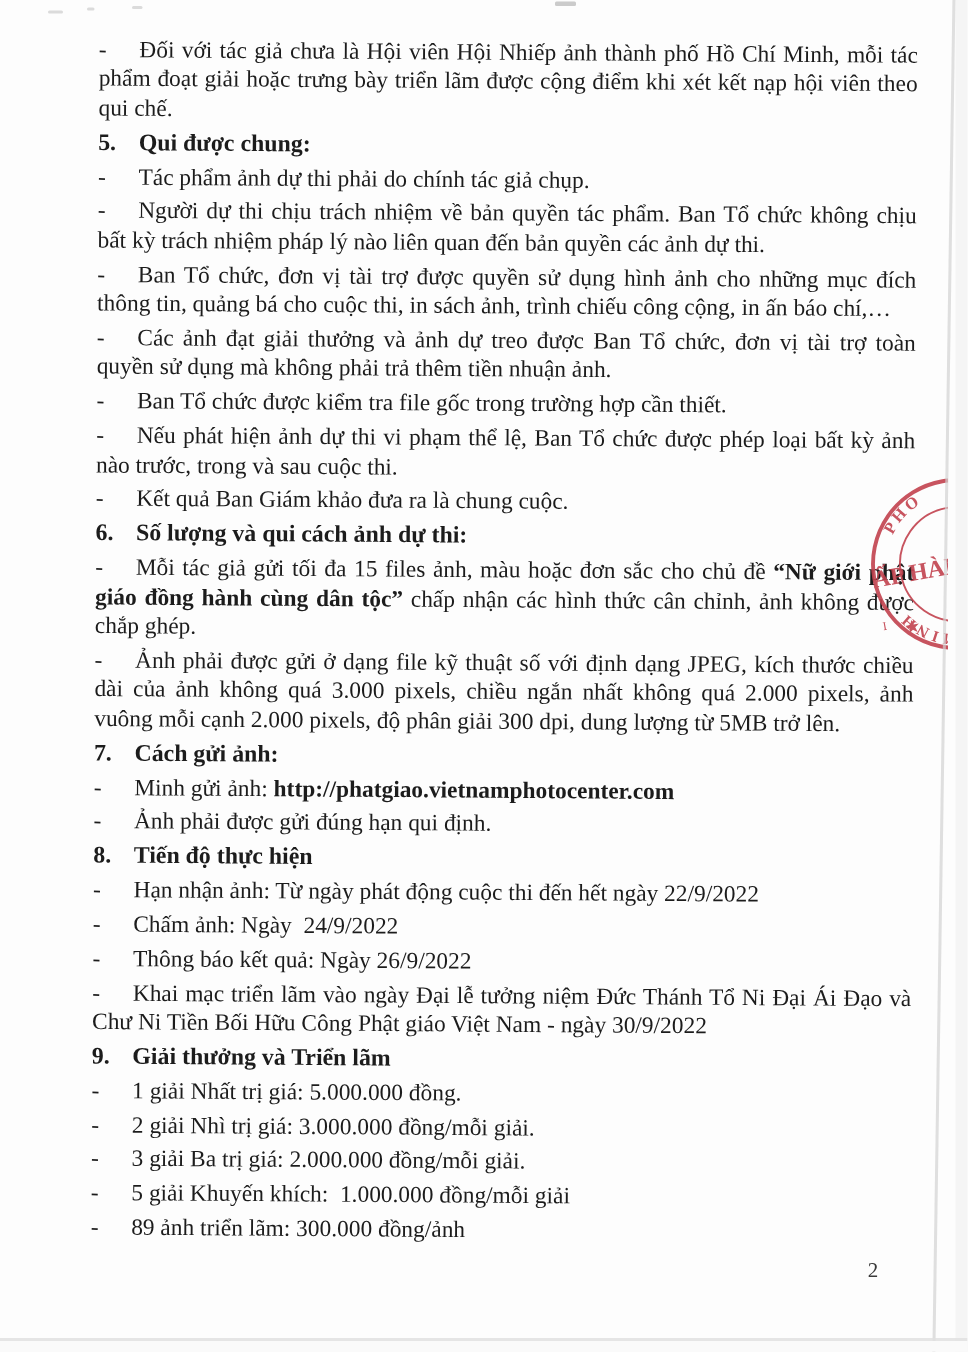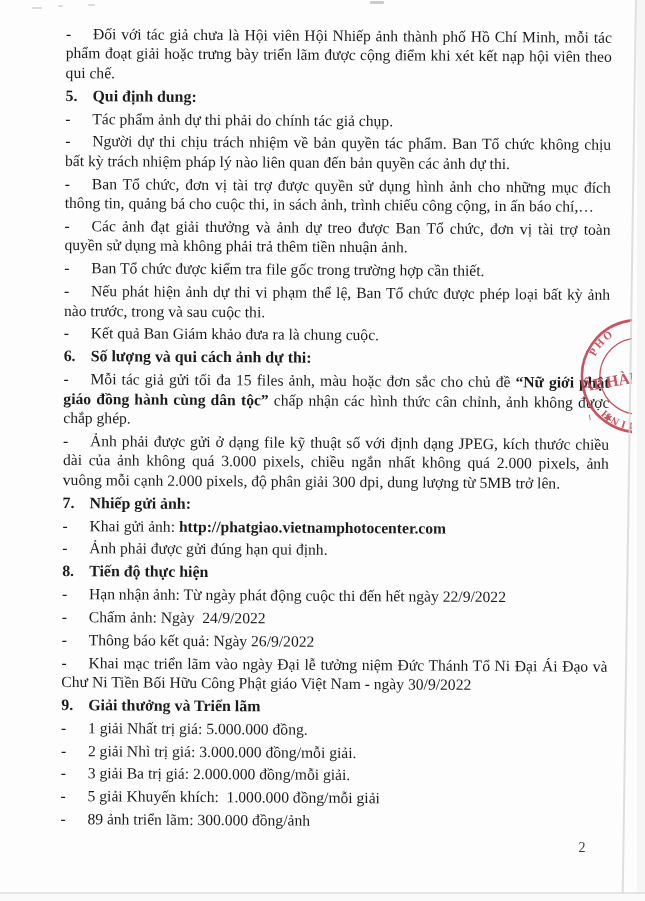--- a/index.html
+++ b/index.html
@@ -39,33 +39,33 @@
 
 <div class="page">
 
   <div class="speck" style="left:32px;top:7px;width:10px;height:2px;"></div>
   <div class="speck" style="left:58px;top:5px;width:5px;height:2px;"></div>
   <div class="speck" style="left:88px;top:4px;width:7px;height:2px;"></div>
   <div class="speck" style="left:370px;top:1px;width:14px;height:3px;opacity:.5;"></div>
 
   <main class="content">
       <div class="block bullet"><span class="marker">-</span><span class="btext"><span>Đối với tác giả chưa là Hội viên Hội Nhiếp ảnh thành phố Hồ Chí Minh, mỗi tác phẩm đoạt giải hoặc trưng bày triển lãm được cộng điểm khi xét kết nạp hội viên theo qui chế.</span></span></div>
-      <div class="block heading"><span class="marker">5.</span><span class="btext"><span class="bold">Qui định dung:</span></span></div>
+      <div class="block heading"><span class="marker">5.</span><span class="btext"><span class="bold">Qui được chung:</span></span></div>
       <div class="block bullet"><span class="marker">-</span><span class="btext"><span>Tác phẩm ảnh dự thi phải do chính tác giả chụp.</span></span></div>
       <div class="block bullet"><span class="marker">-</span><span class="btext"><span>Người dự thi chịu trách nhiệm về bản quyền tác phẩm. Ban Tổ chức không chịu bất kỳ trách nhiệm pháp lý nào liên quan đến bản quyền các ảnh dự thi.</span></span></div>
       <div class="block bullet"><span class="marker">-</span><span class="btext"><span>Ban Tổ chức, đơn vị tài trợ được quyền sử dụng hình ảnh cho những mục đích thông tin, quảng bá cho cuộc thi, in sách ảnh, trình chiếu công cộng, in ấn báo chí,…</span></span></div>
       <div class="block bullet"><span class="marker">-</span><span class="btext"><span>Các ảnh đạt giải thưởng và ảnh dự treo được Ban Tổ chức, đơn vị tài trợ toàn quyền sử dụng mà không phải trả thêm tiền nhuận ảnh.</span></span></div>
       <div class="block bullet"><span class="marker">-</span><span class="btext"><span>Ban Tổ chức được kiểm tra file gốc trong trường hợp cần thiết.</span></span></div>
       <div class="block bullet"><span class="marker">-</span><span class="btext"><span>Nếu phát hiện ảnh dự thi vi phạm thể lệ, Ban Tổ chức được phép loại bất kỳ ảnh nào trước, trong và sau cuộc thi.</span></span></div>
       <div class="block bullet"><span class="marker">-</span><span class="btext"><span>Kết quả Ban Giám khảo đưa ra là chung cuộc.</span></span></div>
       <div class="block heading"><span class="marker">6.</span><span class="btext"><span class="bold">Số lượng và qui cách ảnh dự thi:</span></span></div>
       <div class="block bullet"><span class="marker">-</span><span class="btext"><span>Mỗi tác giả gửi tối đa 15 files ảnh, màu hoặc đơn sắc cho chủ đề </span><span class="bold">“Nữ giới phật giáo đồng hành cùng dân tộc”</span><span> chấp nhận các hình thức cân chỉnh, ảnh không được chắp ghép.</span></span></div>
       <div class="block bullet"><span class="marker">-</span><span class="btext"><span>Ảnh phải được gửi ở dạng file kỹ thuật số với định dạng JPEG, kích thước chiều dài của ảnh không quá 3.000 pixels, chiều ngắn nhất không quá 2.000 pixels, ảnh vuông mỗi cạnh 2.000 pixels, độ phân giải 300 dpi, dung lượng từ 5MB trở lên.</span></span></div>
-      <div class="block heading"><span class="marker">7.</span><span class="btext"><span class="bold">Nhiếp gửi ảnh:</span></span></div>
-      <div class="block bullet"><span class="marker">-</span><span class="btext"><span>Khai gửi ảnh: </span><span class="bold">http://phatgiao.vietnamphotocenter.com</span></span></div>
+      <div class="block heading"><span class="marker">7.</span><span class="btext"><span class="bold">Cách gửi ảnh:</span></span></div>
+      <div class="block bullet"><span class="marker">-</span><span class="btext"><span>Minh gửi ảnh: </span><span class="bold">http://phatgiao.vietnamphotocenter.com</span></span></div>
       <div class="block bullet"><span class="marker">-</span><span class="btext"><span>Ảnh phải được gửi đúng hạn qui định.</span></span></div>
       <div class="block heading"><span class="marker">8.</span><span class="btext"><span class="bold">Tiến độ thực hiện</span></span></div>
       <div class="block bullet"><span class="marker">-</span><span class="btext"><span>Hạn nhận ảnh: Từ ngày phát động cuộc thi đến hết ngày 22/9/2022</span></span></div>
       <div class="block bullet"><span class="marker">-</span><span class="btext"><span>Chấm ảnh: Ngày&nbsp; 24/9/2022</span></span></div>
       <div class="block bullet"><span class="marker">-</span><span class="btext"><span>Thông báo kết quả: Ngày 26/9/2022</span></span></div>
       <div class="block bullet"><span class="marker">-</span><span class="btext"><span>Khai mạc triển lãm vào ngày Đại lễ tưởng niệm Đức Thánh Tổ Ni Đại Ái Đạo và Chư Ni Tiền Bối Hữu Công Phật giáo Việt Nam - ngày 30/9/2022</span></span></div>
       <div class="block heading"><span class="marker">9.</span><span class="btext"><span class="bold">Giải thưởng và Triển lãm</span></span></div>
       <div class="block bullet"><span class="marker">-</span><span class="btext"><span>1 giải Nhất trị giá: 5.000.000 đồng.</span></span></div>
       <div class="block bullet"><span class="marker">-</span><span class="btext"><span>2 giải Nhì trị giá: 3.000.000 đồng/mỗi giải.</span></span></div>
       <div class="block bullet"><span class="marker">-</span><span class="btext"><span>3 giải Ba trị giá: 2.000.000 đồng/mỗi giải.</span></span></div>

